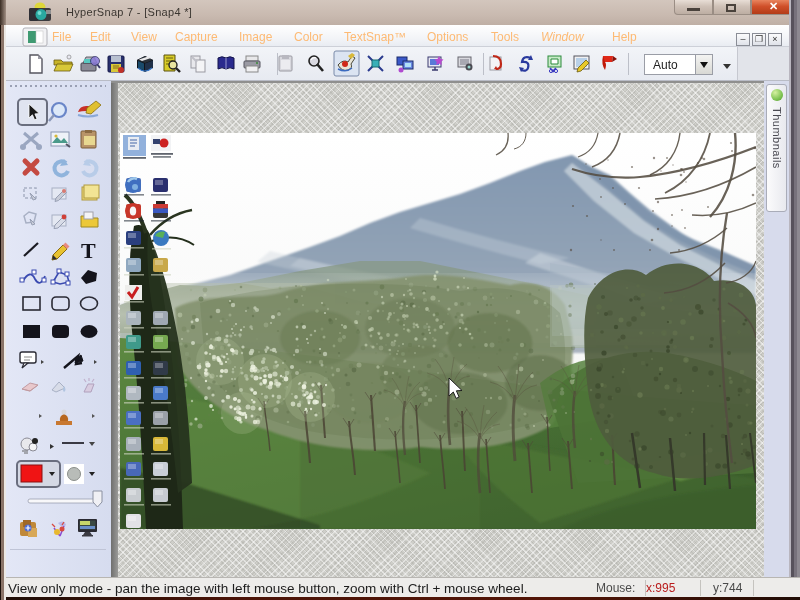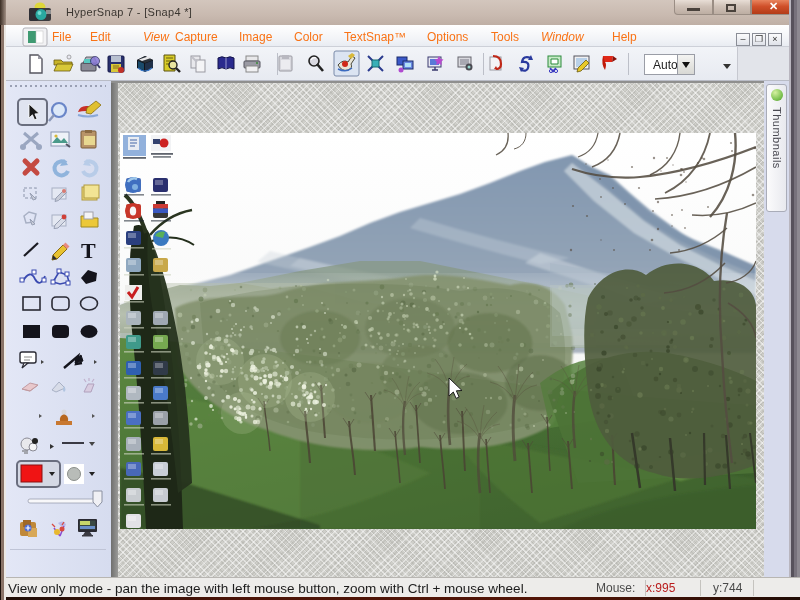--- a/index.html
+++ b/index.html
@@ -15,21 +15,21 @@
   #btnmin { left:674px; width:39px; border-bottom-left-radius:4px; }
   #btnmax { left:713px; width:38px; }
   #btncls { left:751px; width:45px; border-bottom-right-radius:4px;
     background:linear-gradient(#e8855f,#d0502a 45%,#b33c18); }
   .glyphmin { left:687px; top:8px; width:13px; height:3px; background:#4a423c; }
   .glyphmax { left:726px; top:4px; width:10px; height:8px; border:2px solid #4a423c; background:transparent; }
   #btncls span { display:block; text-align:center; color:#fff; font-size:11px; font-weight:bold; line-height:13px; }
 
   #menubar { left:6px; top:25px; width:794px; height:22px;
     background:linear-gradient(#ffffff,#f1f3f7 70%,#e9ecf2); border-bottom:1px solid #cdd0d8; }
-  .mitem { top:30px; font-size:12px; color:#f97316; }
+  .mitem { top:30px; font-size:12px; color:#fdba74; }
   .mdibtn { top:33px; width:14px; height:13px; background:linear-gradient(#fbfbfc,#dfe2e9);
     border:1px solid #8a8d96; font-size:9px; line-height:11px; text-align:center; color:#333; }
 
   #toolbar { left:6px; top:47px; width:794px; height:34px;
     background:linear-gradient(#f2f4f8,#e7eaf1); border-bottom:1px solid #b9bcc6; }
   .tsep { top:53px; width:1px; height:22px; background:#bcbfc8; }
 
   
   #palette { left:6px; top:81px; width:105px; height:496px;
     background:linear-gradient(90deg,#e3e7f6,#d6dcef); }
@@ -80,39 +80,39 @@
   <div id="btnmax" class="abs capbtn"></div>
   <div id="btncls" class="abs capbtn">
     <span>✕</span>
   </div>
   <div class="abs glyphmin"></div>
   <div class="abs glyphmax"></div>
 
   <div id="menubar" class="abs"></div>
   <div class="mitem abs" style="left:52px;">File</div>
   <div class="mitem abs" style="left:90px;">Edit</div>
-  <div class="mitem abs" style="left:143px;font-style:italic;">View</div>
+  <div class="mitem abs" style="left:131px;">View</div>
   <div class="mitem abs" style="left:175px;">Capture</div>
   <div class="mitem abs" style="left:239px;">Image</div>
   <div class="mitem abs" style="left:294px;">Color</div>
   <div class="mitem abs" style="left:344px;">TextSnap™</div>
   <div class="mitem abs" style="left:427px;">Options</div>
   <div class="mitem abs" style="left:491px;">Tools</div>
   <div class="mitem abs" style="left:541px;font-style:italic;">Window</div>
   <div class="mitem abs" style="left:612px;">Help</div>
   <div class="mdibtn abs" style="left:736px;">–</div>
   <div class="mdibtn abs" style="left:752px;">❐</div>
   <div class="mdibtn abs" style="left:768px;">×</div>
 
   <div id="toolbar" class="abs"></div>
   <div class="abs" style="left:737px;top:47px;width:52px;height:34px;background:#e2e4ea;border-left:1px solid #c6c8d0;border-bottom:1px solid #b9bcc6;"></div>
   <div class="tsep abs" style="left:277px;"></div>
   <div class="tsep abs" style="left:483px;"></div>
   <div class="tsep abs" style="left:628px;"></div>
-  <div id="combo" class="abs" style="left:644px;top:54px;width:51px;height:21px;background:#fff;border:1px solid #9a9da6;">
+  <div id="combo" class="abs" style="left:644px;top:54px;width:69px;height:21px;background:#fff;border:1px solid #9a9da6;">
     <span style="position:absolute;left:8px;top:3px;font-size:12px;color:#222;">Auto</span>
     <span style="position:absolute;right:0;top:0;width:17px;height:19px;background:linear-gradient(#f4f4f2,#d8d8d4);border-left:1px solid #9a9da6;"></span>
     <span style="position:absolute;right:4px;top:7px;width:0;height:0;border:4px solid transparent;border-top:6px solid #111;"></span>
   </div>
   <div class="abs" style="left:723px;top:64px;width:0;height:0;border:4px solid transparent;border-top:5px solid #333;"></div>
 
   <div id="palette" class="abs">
     <div class="hr"></div>
     <div style="position:absolute;left:4px;top:4px;width:96px;height:2px;background-image:repeating-linear-gradient(90deg,#9aa0b4 0 2px,transparent 2px 5px);"></div>
   </div>

